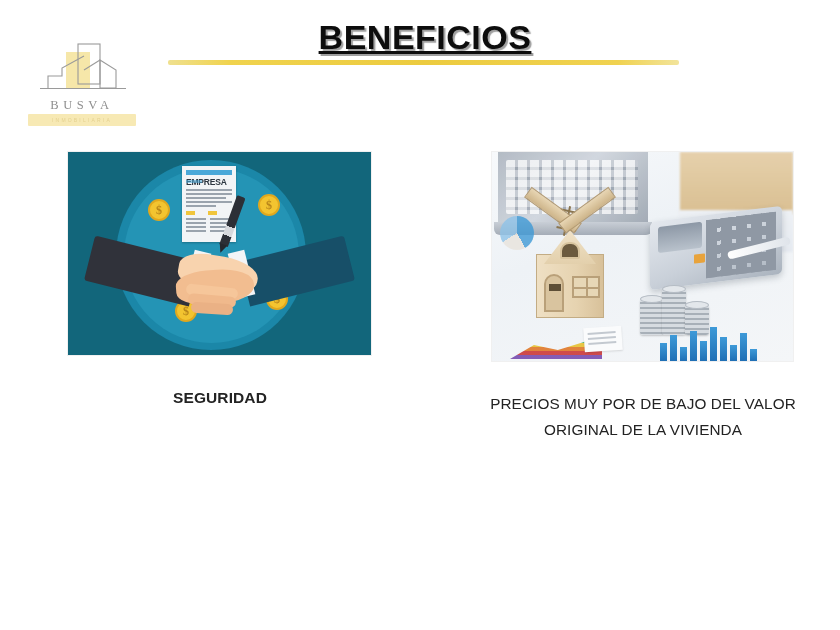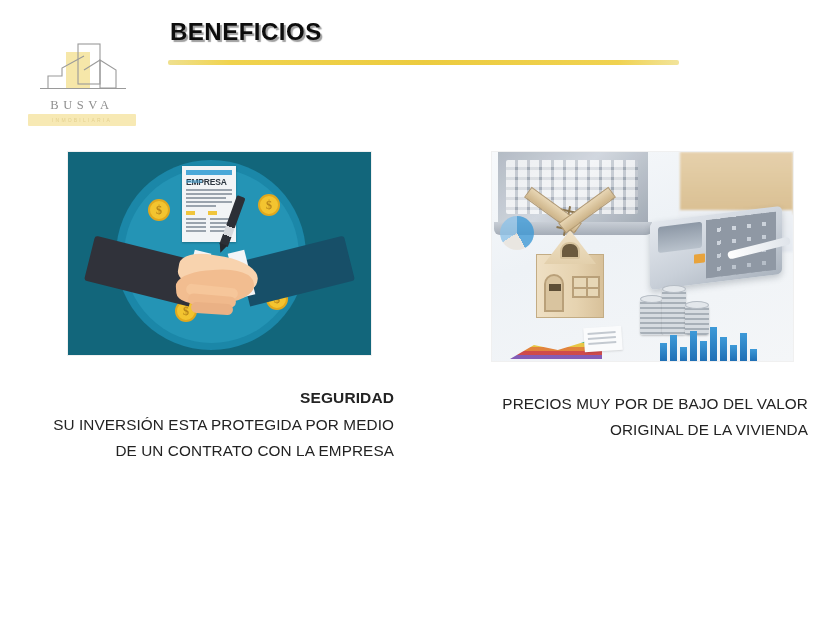--- a/index.html
+++ b/index.html
@@ -57,25 +57,27 @@
     overflow: hidden;
     white-space: nowrap;
   }
 
   
   #title {
     position: absolute;
     left: 170px;
     top: 18px;
     width: 510px;
-    font-size: 24px;
+    text-align: center;
+    font-size: 34px;
     font-weight: bold;
     letter-spacing: 0.5px;
     color: #0d0d0d;
     text-shadow: 2px 2px 1px rgba(80,80,80,0.55);
+    text-decoration: underline;
   }
   #title-rule {
     position: absolute;
     left: 168px;
     top: 60px;
     width: 511px;
     height: 5px;
     background: linear-gradient(to right,#efe08f 0%,#f0d34e 12%,#eccb3f 50%,#f0d250 88%,#f2e49b 100%);
     border-radius: 2px;
   }
@@ -91,21 +93,21 @@
   .photo {
     position: relative;
     overflow: hidden;
     box-shadow: 0 0 0 1px rgba(0,0,0,0.06);
   }
   #photo-seguridad { width: 303px; height: 203px; background: #12667b; }
   #photo-ahorro    { width: 301px; height: 209px; background: #e9eef4; }
 
   .caption {
     margin-top: 30px;
-    text-align: right;
+    text-align: center;
     font-size: 15.3px;
     line-height: 26px;
     color: #232323;
     letter-spacing: 0.1px;
   }
   .caption .c-title {
     display: block;
     font-weight: bold;
     font-size: 15.5px;
     margin-bottom: 1px;
@@ -455,21 +457,20 @@
 
     <div class="hand" id="hand-a"></div>
     <div class="hand" id="hand-b"></div>
     <div class="finger" id="fg1"></div>
     <div class="finger" id="fg2"></div>
     <div class="finger" id="fg3"></div>
   </div>
 
   <div class="caption" id="caption-seguridad">
     <span class="c-title">SEGURIDAD</span>
-    <span>SU INVERSIÓN ESTA PROTEGIDA POR MEDIO DE UN CONTRATO CON LA EMPRESA</span>
   </div>
 </div>
 
 <div class="card" id="card-ahorro">
 
   <div class="photo" id="photo-ahorro">
     <div class="ph-bg"></div>
 
     <div class="desk-panel"></div>
     <div class="wall-right"></div>

